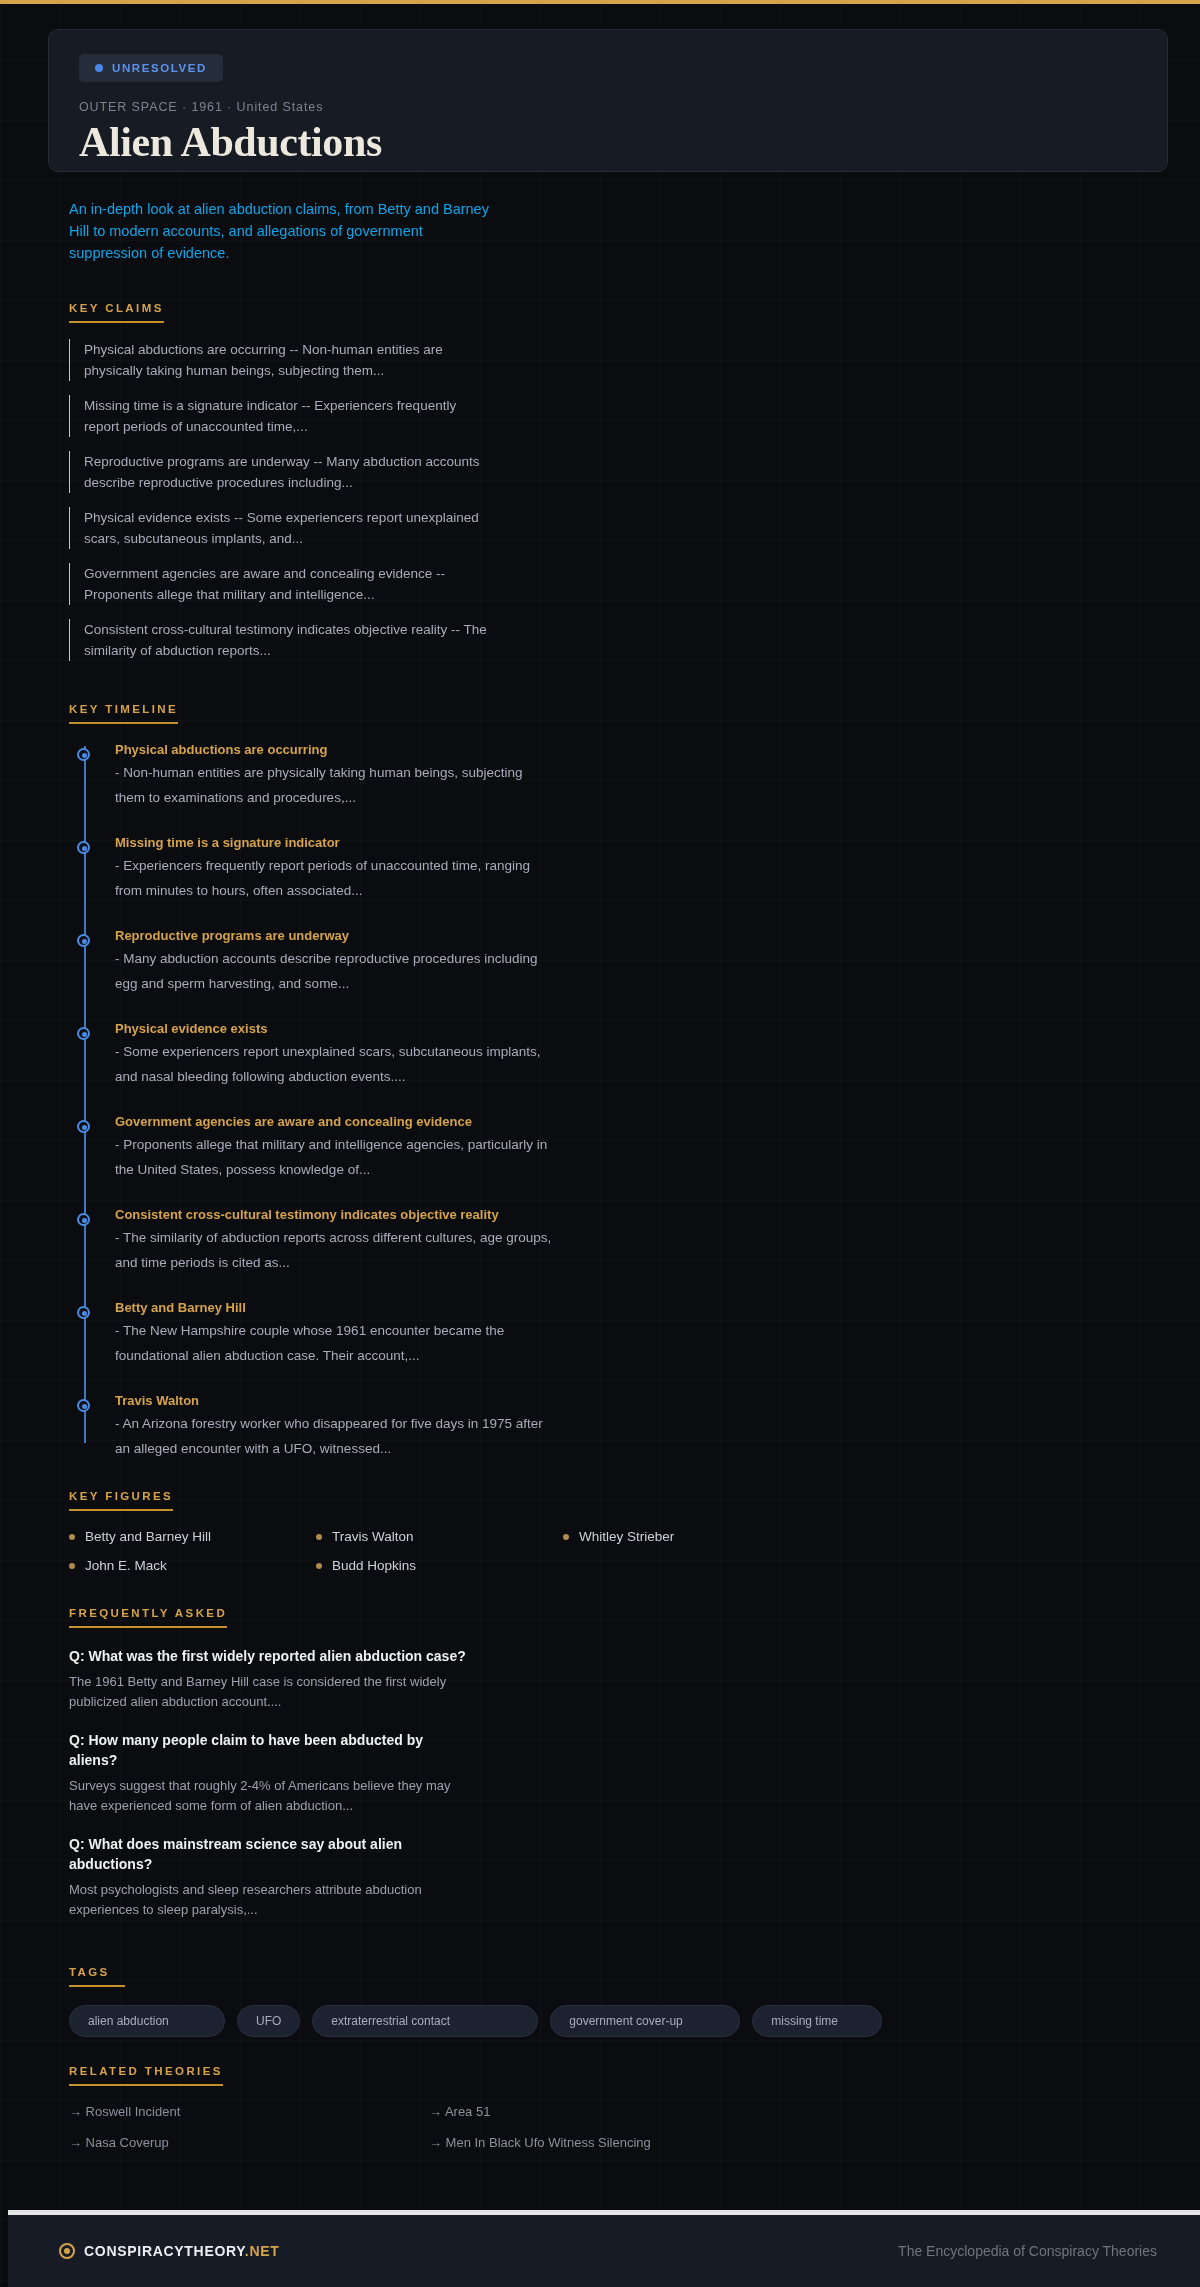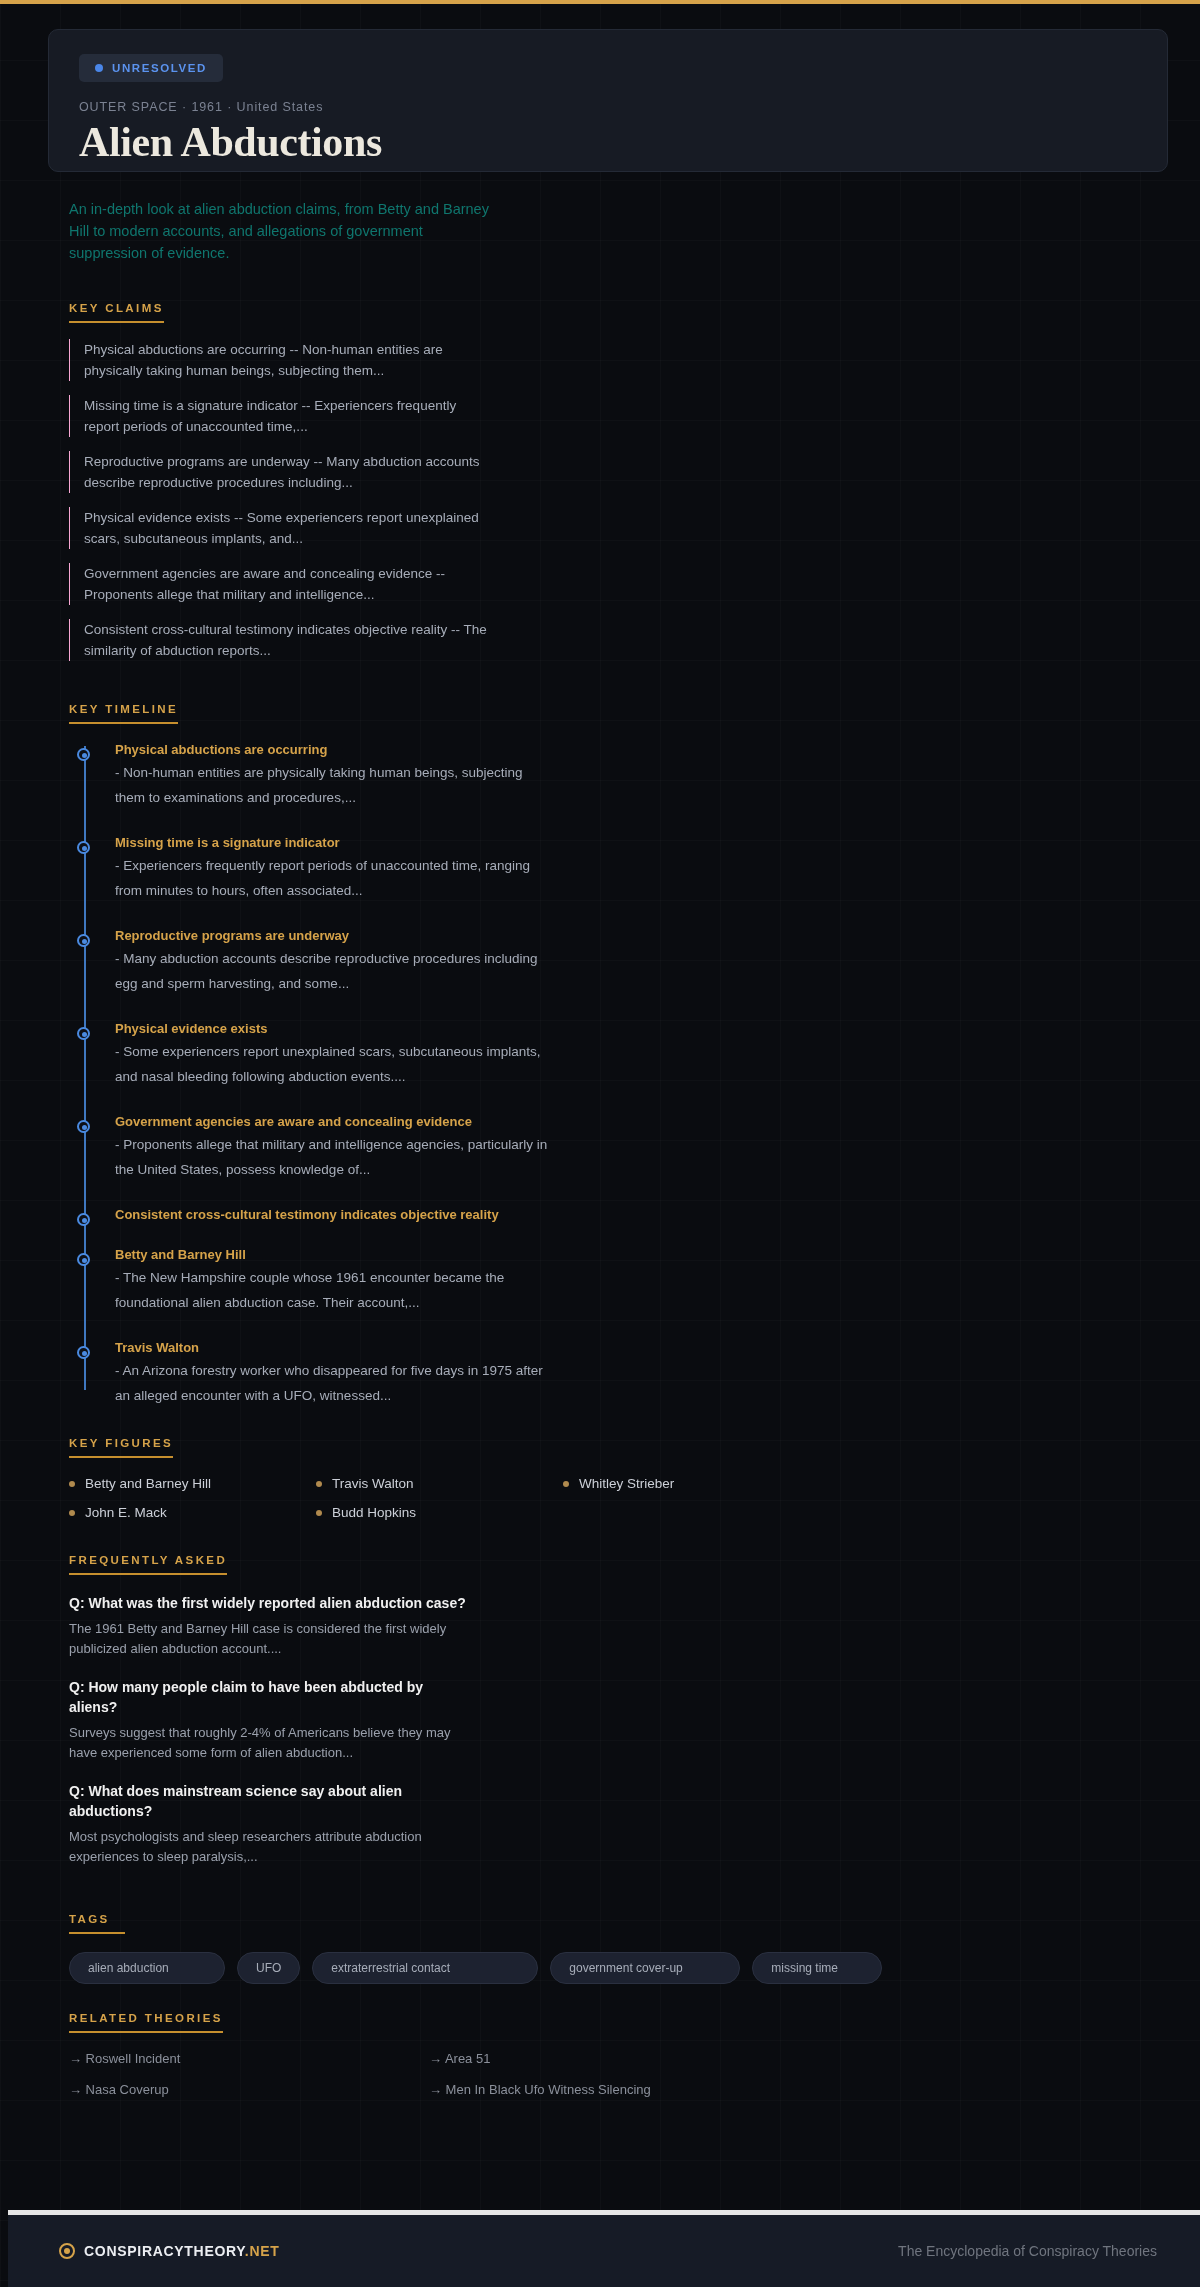--- a/index.html
+++ b/index.html
@@ -81,21 +81,21 @@
     font-size: 42px;
     font-weight: bold;
     letter-spacing: -0.4px;
     line-height: 1.18;
   }
 
   
   .body-wrap { padding: 0 40px; }
 
   .summary {
-    color: #0f766e;
+    color: #0ea5e9;
     font-size: 14.5px;
     line-height: 22px;
     margin: 26px 0 0 21px;
     max-width: 420px;
   }
 
   .section { margin-left: 21px; }
 
   .section-head {
     color: #d6a34a;
@@ -353,20 +353,21 @@
 
         <div class="tl-item">
           <span class="tl-dot"></span>
           <div class="tl-title">Government agencies are aware and concealing evidence</div>
           <div class="tl-desc">- Proponents allege that military and intelligence agencies, particularly in the United States, possess knowledge of...</div>
         </div>
 
         <div class="tl-item">
           <span class="tl-dot"></span>
           <div class="tl-title">Consistent cross-cultural testimony indicates objective reality</div>
+          <div class="tl-desc">- The similarity of abduction reports across different cultures, age groups, and time periods is cited as...</div>
         </div>
 
         <div class="tl-item">
           <span class="tl-dot"></span>
           <div class="tl-title">Betty and Barney Hill</div>
           <div class="tl-desc">- The New Hampshire couple whose 1961 encounter became the foundational alien abduction case. Their account,...</div>
         </div>
 
         <div class="tl-item">
           <span class="tl-dot"></span>

